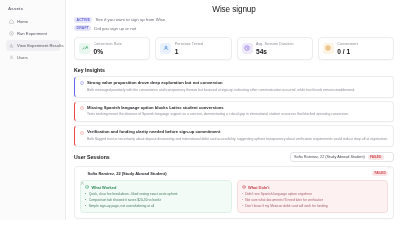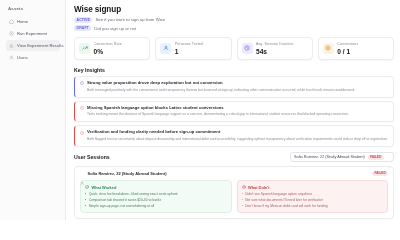--- a/index.html
+++ b/index.html
@@ -33,21 +33,21 @@
   .sb-ico svg { display: block; width: 5px; height: 5px; }
   .sb-label { font-size: 4.2px; color: #57575f; white-space: nowrap; }
 
   
   .main {
     flex: 1 1 auto; height: 220px;
     background: #ffffff;
     padding: 5px 6px 0 8px;
     overflow: hidden;
   }
-  .page-title { font-size: 8.2px; font-weight: bold; color: #16161a; letter-spacing: -.1px; }
+  .page-title { font-size: 8.2px; font-weight: normal; color: #16161a; letter-spacing: -.1px; text-align: center; }
 
   .meta-row { display: flex; align-items: center; gap: 3px; margin-top: 2.5px; }
   .chip {
     font-size: 3.5px; font-weight: bold; letter-spacing: .1px;
     padding: 1px 2.5px; border-radius: 6px; white-space: nowrap;
   }
   .chip-active { background: #e7e7fb; color: #5b5bd6; }
   .chip-draft  { background: #e5e5f7; color: #6a6ad0; }
   .meta-text { font-size: 4.3px; color: #6b6b75; white-space: nowrap; }
 

